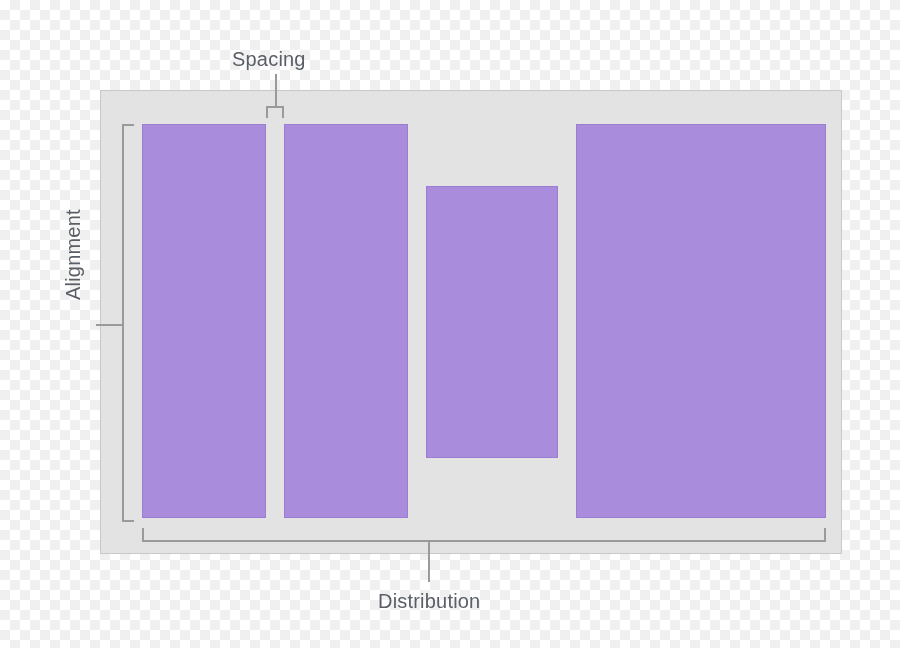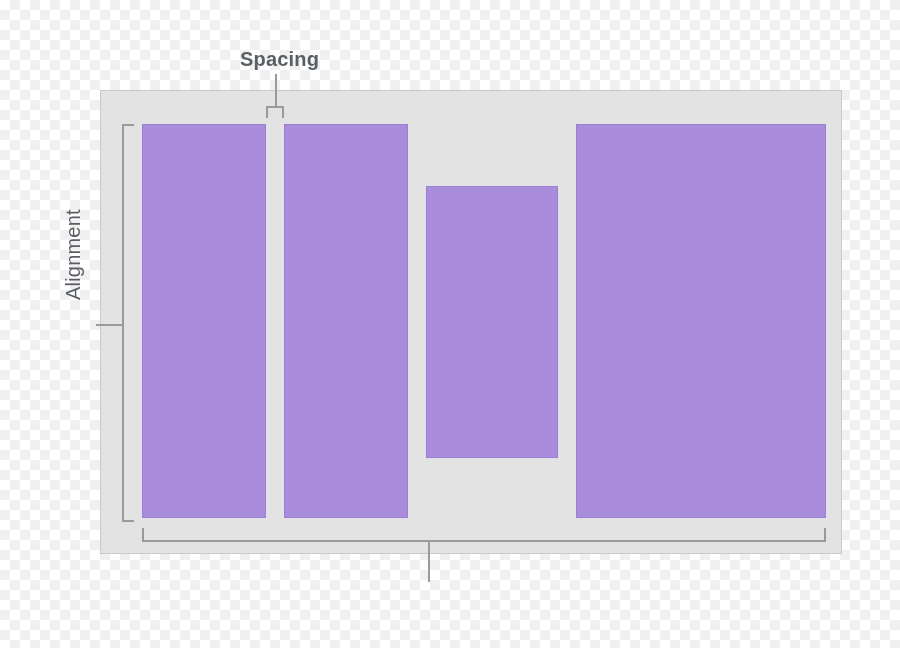--- a/index.html
+++ b/index.html
@@ -54,23 +54,22 @@
     }
 
     .label.alignment {
       left: 62px;
       top: 300px;
       transform: rotate(-90deg);
       transform-origin: left top;
     }
 
     .label.spacing {
-      left: 240px;
+      left: 232px;
       top: 48px;
-      font-weight: bold;
     }
 
     .label.distribution {
       left: 378px;
       top: 590px;
     }
 
     
     .bracket-alignment {
       position: absolute;
@@ -145,14 +144,15 @@
   <div class="item" style="left:284px; top:124px; width:124px; height:394px;"></div>
   <div class="item" style="left:426px; top:186px; width:132px; height:272px;"></div>
   <div class="item" style="left:576px; top:124px; width:250px; height:394px;"></div>
 
   <div class="bracket-alignment"></div>
   <div class="bracket-spacing"></div>
   <div class="bracket-distribution"></div>
 
   <div class="label alignment">Alignment</div>
   <div class="label spacing">Spacing</div>
+  <div class="label distribution">Distribution</div>
 
 </div>
 
 </body></html>

